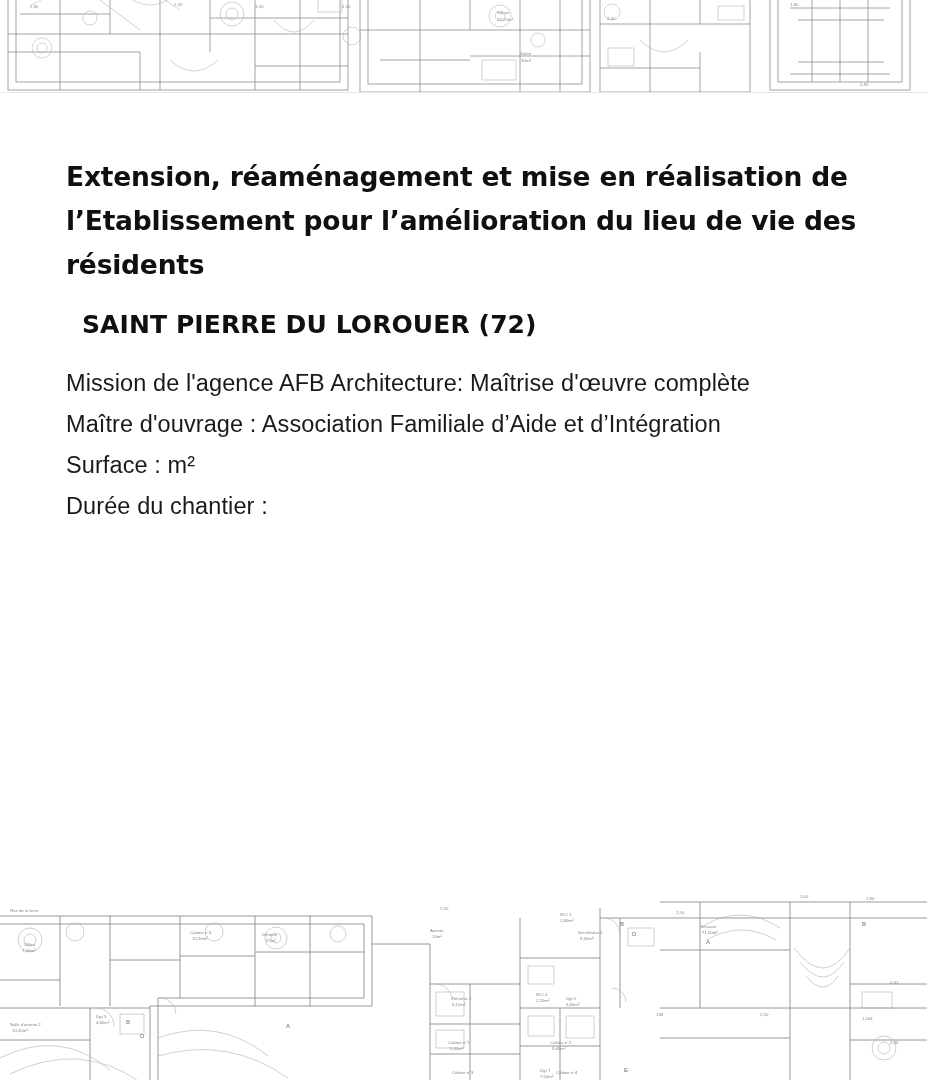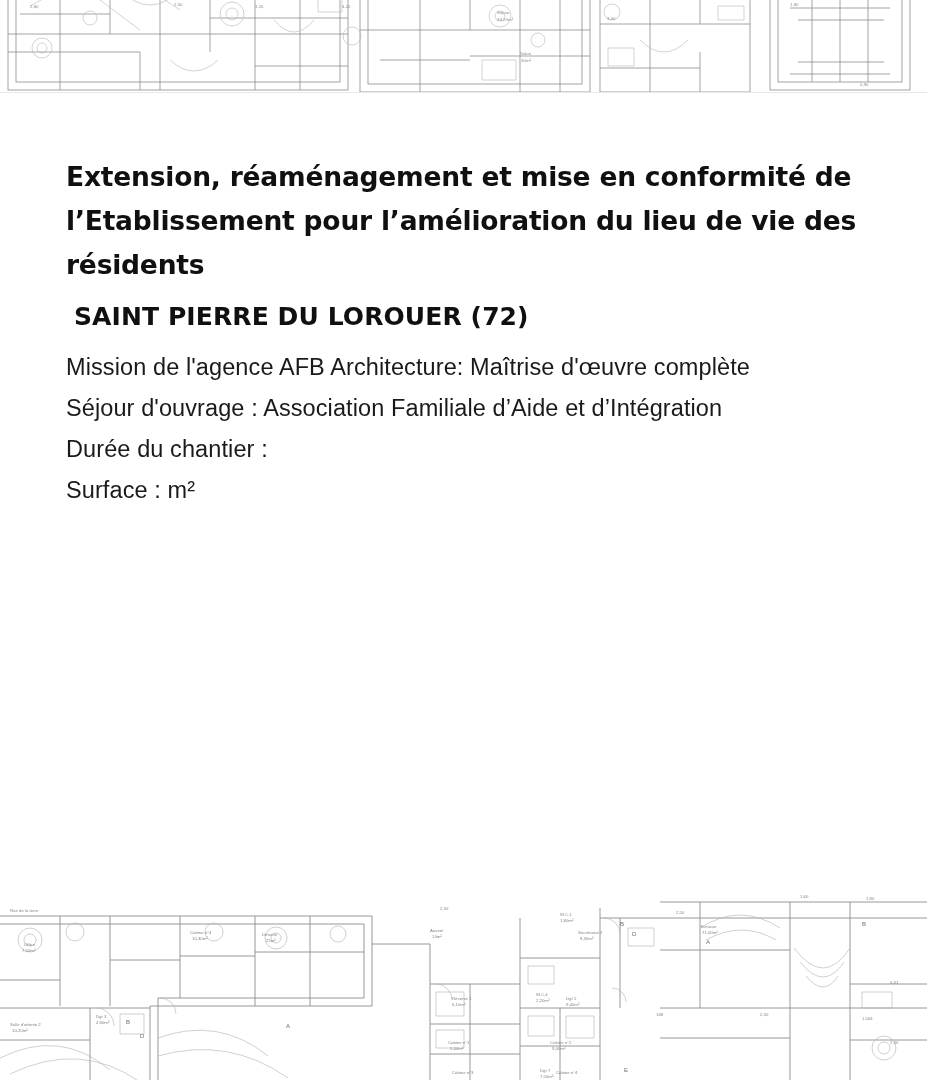--- a/index.html
+++ b/index.html
@@ -47,21 +47,21 @@
     margin: 0;
     white-space: pre-line;
   }
   .subtitle {
     font-family: "DejaVu Sans", sans-serif;
     font-weight: bold;
     font-size: 25px;
     line-height: 44px;
     letter-spacing: 0.1px;
     color: #101010;
-    margin: 8px;
+    margin: 16px;
   }
 
   .details {
   }
   .details-line {
     font-family: "Liberation Sans", sans-serif;
     font-weight: 400;
     font-size: 23.5px;
     line-height: 41px;
     color: #1a1a1a;
@@ -156,28 +156,28 @@
       <text x="174" y="6">2,50</text>
       <text x="255" y="8">3,20</text>
       <text x="342" y="8">4,20</text>
       <text x="790" y="6">1,80</text>
       <text x="860" y="86">0,90</text>
     </g>
   </svg>
 </div>
 
 <div class="content">
-  <h1 class="title">Extension, réaménagement et mise en conformité de l’Etablissement pour l’amélioration du lieu de vie des résidents</h1>
+  <h1 class="title">Extension, réaménagement et mise en réalisation de l’Etablissement pour l’amélioration du lieu de vie des résidents</h1>
   <h2 class="subtitle">SAINT PIERRE DU LOROUER (72)</h2>
 
   <div class="details">
     <div class="details-line">Mission de l'agence AFB Architecture: Maîtrise d'œuvre complète</div>
-    <div class="details-line">Séjour d'ouvrage : Association Familiale d’Aide et d’Intégration</div>
+    <div class="details-line">Maître d'ouvrage : Association Familiale d’Aide et d’Intégration</div>
+    <div class="details-line">Surface :    m²</div>
     <div class="details-line">Durée du chantier :</div>
-    <div class="details-line">Surface :    m²</div>
   </div>
 </div>
 
 <div class="plan-strip bottom">
   <svg class="plan-svg" width="927" height="192" viewBox="0 0 927 192" xmlns="http://www.w3.org/2000/svg">
     <g stroke="#8d8d8d" fill="none" stroke-width="0.9">
 
       <path d="M0 28 H372 V118 H150 V192"></path>
       <path d="M0 36 H364 V110 H158 V192"></path>
       <path d="M0 92 H60"></path>

